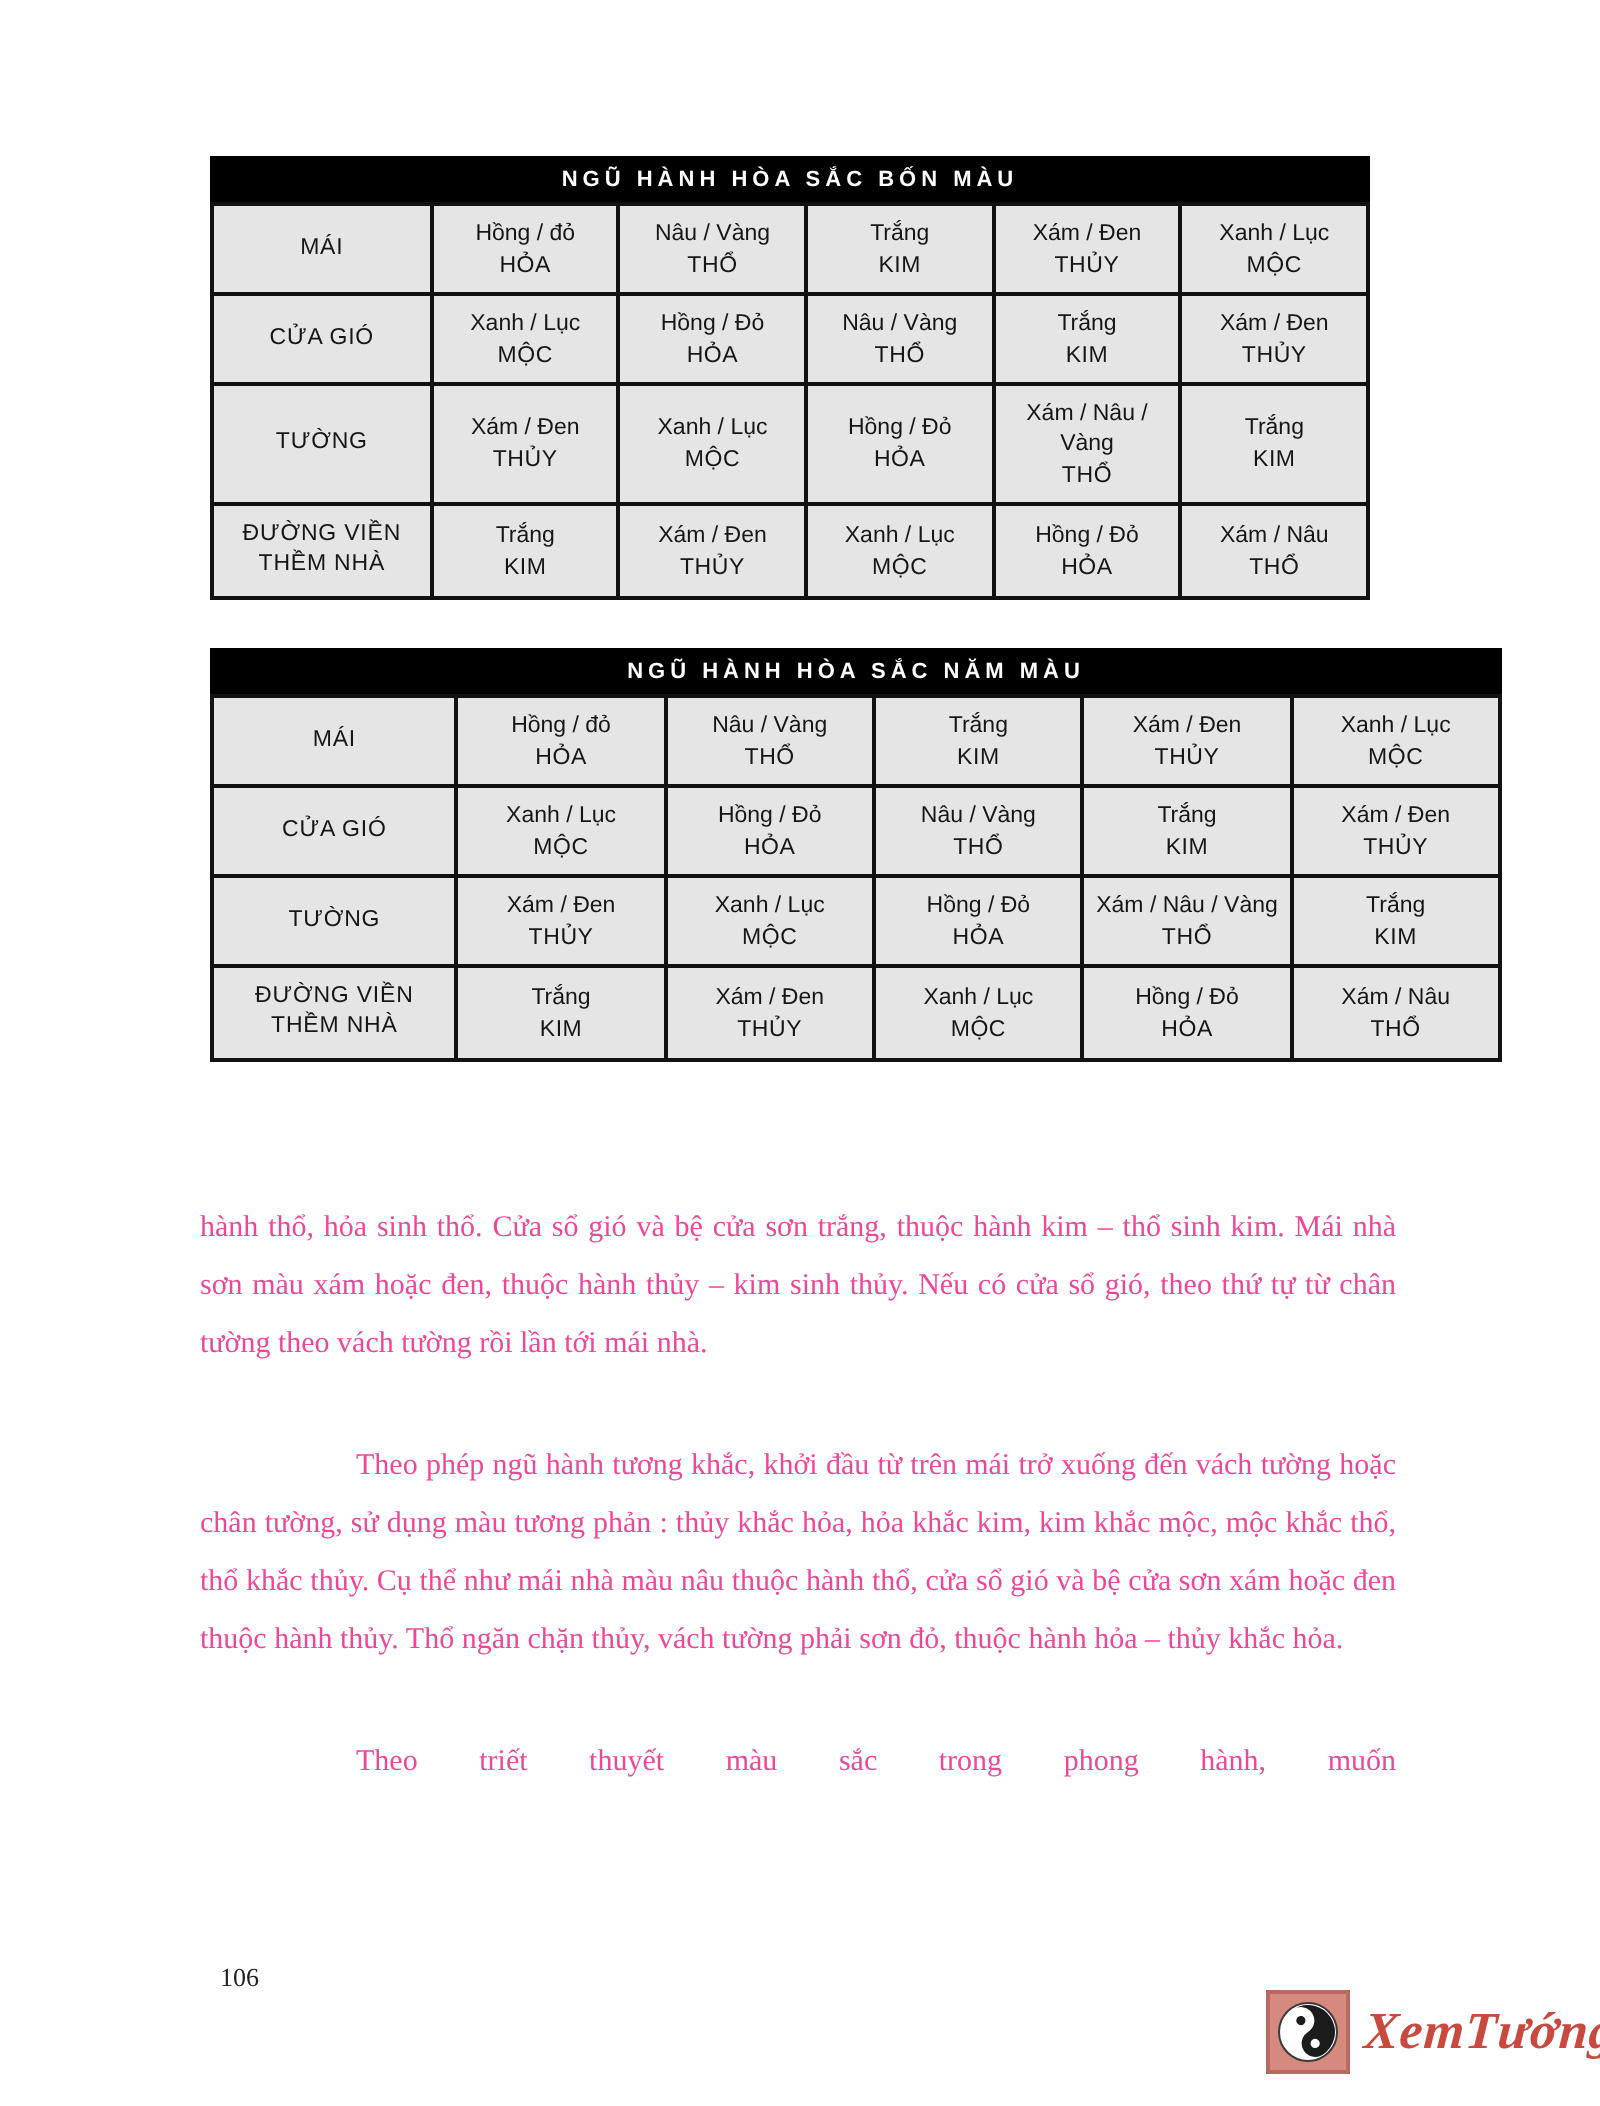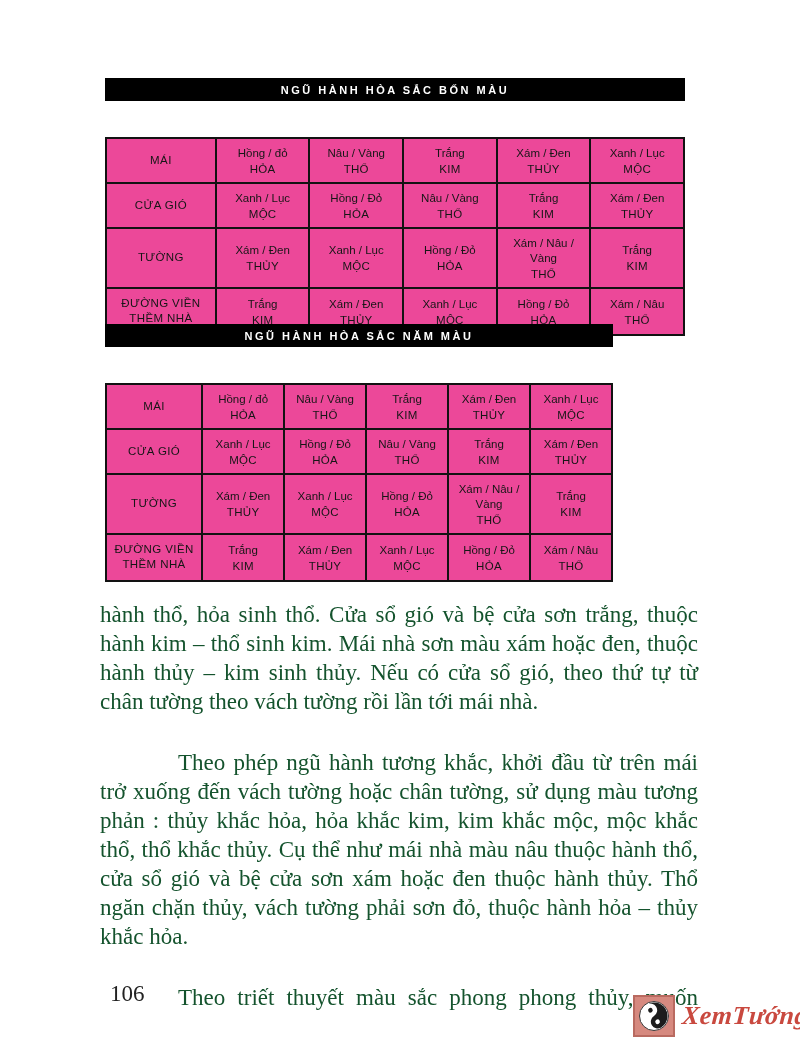--- a/index.html
+++ b/index.html
@@ -2,51 +2,51 @@
 <html><head>
 <meta charset="utf-8">
 <style>
   html,body{margin:0;padding:0;background:#ffffff;}
   body{width:800px;height:1053px;font-family:"Liberation Serif",serif;color:#141414;overflow:hidden;}
   .page{position:relative;width:800px;height:1053px;background:#fff;}
 
   
   .table-block{position:absolute;left:105px;}
   .table-block.t1{top:78px;width:580px;}
-  .table-block.t2{top:324px;width:508px;}
+  .table-block.t2{top:324px;width:646px;}
   .table-title{
     background:#000;color:#fff;
     font-family:"Liberation Sans",sans-serif;font-weight:bold;
     font-size:11px;letter-spacing:2.5px;text-align:center;
     padding:4px 0 3px 0;border:2px solid #000;
   }
-  table.fengshui{border-collapse:collapse;width:100%;table-layout:fixed;background:#ec4899;margin-top:36px;}
+  table.fengshui{border-collapse:collapse;width:100%;table-layout:fixed;background:#e5e5e5;}
   table.fengshui td{
     border:2px solid #121212;text-align:center;vertical-align:middle;
     font-family:"Liberation Sans",sans-serif;font-size:11.5px;
     padding:7px 2px;color:#161616;
   }
   table.fengshui col.c-label{width:19%;}
   td.rowlabel{font-size:12px;letter-spacing:.4px;line-height:1.35;}
   .cell-colors{line-height:1.3;}
   .cell-element{font-weight:normal;margin-top:2px;letter-spacing:.3px;}
 
   
   .bodytext{
     position:absolute;left:100px;top:600px;width:598px;
-    font-size:23px;line-height:29px;text-align:justify;color:#14532d;
+    font-size:15px;line-height:29px;text-align:justify;color:#ec4899;
   }
   .bodytext p{margin:0;}
   .bodytext p.gap-after-sm{margin-bottom:13px;}
   .bodytext p.gap-after-lg{margin-bottom:28px;}
   .bodytext p.indented{text-indent:78px;margin-top:32px;}
   .bodytext p.stretch-last{text-align-last:justify;}
 
   
-  .page-number{position:absolute;left:110px;top:981px;font-size:23px;color:#222;}
+  .page-number{position:absolute;left:110px;top:981px;font-size:13px;color:#222;}
 
   
   .watermark{position:absolute;left:633px;top:995px;display:flex;align-items:center;gap:7px;}
   .wm-icon{display:block;width:42px;height:42px;}
   .wm-text{
     font-family:"Liberation Serif",serif;font-style:italic;font-weight:bold;
     font-size:26px;color:#c9493f;letter-spacing:.5px;white-space:nowrap;
     transform:skewX(-4deg);
   }
 </style>
@@ -267,21 +267,21 @@
               <div class="cell-element">THỔ</div>
             </td>
           </tr>
         </tbody>
     </table>
   </section>
 
   <div class="bodytext">
     <p class="gap-after-sm">hành thổ, hỏa sinh thổ. Cửa sổ gió và bệ cửa sơn trắng, thuộc hành kim – thổ sinh kim. Mái nhà sơn màu xám hoặc đen, thuộc hành thủy – kim sinh thủy. Nếu có cửa sổ gió, theo thứ tự từ chân tường theo vách tường rồi lần tới mái nhà.</p>
     <p class="indented gap-after-lg">Theo phép ngũ hành tương khắc, khởi đầu từ trên mái trở xuống đến vách tường hoặc chân tường, sử dụng màu tương phản : thủy khắc hỏa, hỏa khắc kim, kim khắc mộc, mộc khắc thổ, thổ khắc thủy. Cụ thể như mái nhà màu nâu thuộc hành thổ, cửa sổ gió và bệ cửa sơn xám hoặc đen thuộc hành thủy. Thổ ngăn chặn thủy, vách tường phải sơn đỏ, thuộc hành hỏa – thủy khắc hỏa.</p>
-    <p class="indented stretch-last">Theo triết thuyết màu sắc phong phong thủy, muốn</p>
+    <p class="indented stretch-last">Theo triết thuyết màu sắc trong phong hành, muốn</p>
   </div>
 
   <div class="page-number">106</div>
 
   <div class="watermark">
     <span class="wm-icon">
       <svg viewBox="-21 -21 42 42" width="42" height="42" aria-hidden="true">
         <rect x="-20" y="-20" width="40" height="40" fill="#d6897f" stroke="#b96a60" stroke-width="2"></rect>
         <circle r="14.5" fill="#ffffff" stroke="#3a3a3a" stroke-width="1"></circle>
         <g transform="rotate(-32)">

